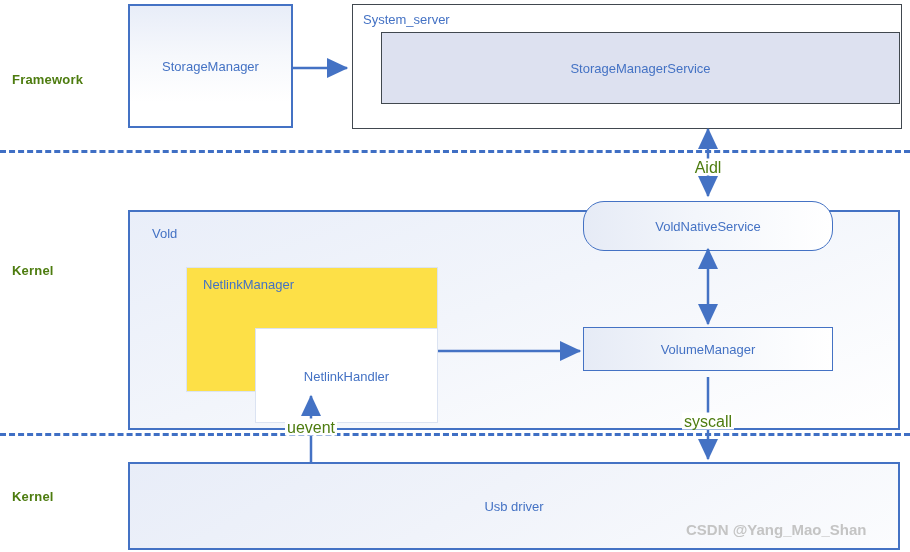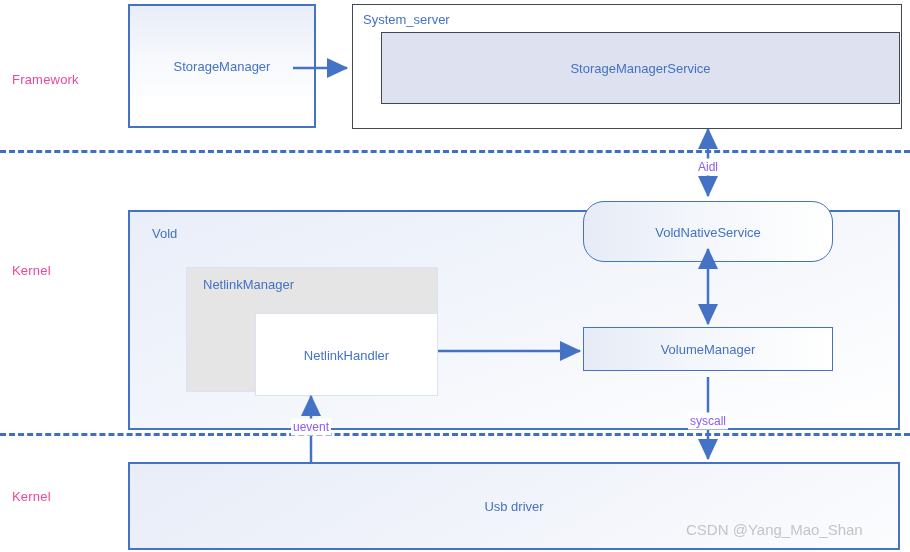--- a/index.html
+++ b/index.html
@@ -12,23 +12,23 @@
     width: 910px;
     height: 552px;
     background: #ffffff;
     font-family: "Liberation Sans", sans-serif;
     overflow: hidden;
   }
 
   
   .layer-label {
     position: absolute;
-    color: #ec4899;
+    color: #4d7c0f;
     font-size: 13px;
-    font-weight: 400;
+    font-weight: 700;
     letter-spacing: .2px;
     white-space: nowrap;
   }
 
   
   .separator {
     position: absolute;
     left: 0;
     width: 910px;
     height: 0;
@@ -73,21 +73,21 @@
     background: #dde1f0;
     border: 1px solid #41484f;
   }
   
   .b-vold {
     background: linear-gradient(160deg, #e9eef9 0%, #f2f5fb 45%, #ffffff 100%);
     border: 2px solid #4472c4;
   }
   
   .b-netlinkmanager {
-    background: #e5e5e5;
+    background: #fde047;
     border: 1px solid #dbe3f2;
   }
   
   .b-netlinkhandler {
     background: #ffffff;
     border: 1px solid #dbe3f2;
   }
   
   .b-service {
     background: linear-gradient(90deg, #e6ebf6 0%, #f3f6fb 45%, #ffffff 100%);
@@ -106,22 +106,22 @@
     top: 0;
     width: 910px;
     height: 552px;
     pointer-events: none;
   }
 
   
   .edge-label {
     position: absolute;
     background: #ffffff;
-    color: #8b5cf6;
-    font-size: 12px;
+    color: #4d7c0f;
+    font-size: 16px;
     line-height: 15px;
     padding: 1px 2px;
     white-space: nowrap;
     transform: translate(-50%, -50%);
   }
 
   
   .watermark {
     position: absolute;
     color: #c4c4c4;
@@ -137,45 +137,45 @@
   <div class="layer-label" style="left:12px; top:72px;">Framework</div>
 
   <div class="layer-label" style="left:12px; top:263px;">Kernel</div>
 
   <div class="layer-label" style="left:12px; top:489px;">Kernel</div>
 
   <div class="separator" style="top:150px;"></div>
 
   <div class="separator" style="top:433px;"></div>
 
-  <div class="box b-storagemanager" style="left:128px; top:4px; width:188px; height:124px;">
+  <div class="box b-storagemanager" style="left:128px; top:4px; width:165px; height:124px;">
     <div class="box-center-label">StorageManager</div>
   </div>
 
   <div class="box b-systemserver" style="left:352px; top:4px; width:550px; height:125px;">
     <div class="box-title" style="left:10px; top:7px;">System_server</div>
   </div>
 
   <div class="box b-smservice" style="left:381px; top:32px; width:519px; height:72px;">
     <div class="box-center-label">StorageManagerService</div>
   </div>
 
   <div class="box b-vold" style="left:128px; top:190px; width:772px; height:220px;margin-top:20px;">
     <div class="box-title" style="left:22px; top:14px;">Vold</div>
   </div>
 
   <div class="box b-netlinkmanager" style="left:186px; top:267px; width:252px; height:125px;">
     <div class="box-title" style="left:16px; top:9px;">NetlinkManager</div>
   </div>
 
-  <div class="box b-netlinkhandler" style="left:255px; top:313px; width:183px; height:83px;padding-left:16px;">
+  <div class="box b-netlinkhandler" style="left:255px; top:328px; width:183px; height:95px;padding-left:16px;">
     <div class="box-center-label">NetlinkHandler</div>
   </div>
 
-  <div class="box b-service" style="left:583px; top:201px; width:250px; height:61px;border-radius:21px;">
+  <div class="box b-service" style="left:583px; top:201px; width:250px; height:50px;border-radius:21px;">
     <div class="box-center-label">VoldNativeService</div>
   </div>
 
   <div class="box b-service" style="left:583px; top:327px; width:250px; height:44px;">
     <div class="box-center-label">VolumeManager</div>
   </div>
 
   <div class="box b-usbdriver" style="left:128px; top:462px; width:772px; height:88px;">
     <div class="box-center-label">Usb driver</div>
   </div>
@@ -220,15 +220,15 @@
       <line x1="708" y1="377" x2="708" y2="459" stroke="#4472c4" stroke-width="2.5" marker-end="url(#arrowDown)"></line>
     </g>
   </svg>
 
   <div class="edge-label" style="left:708px; top:167px;">Aidl</div>
 
   <div class="edge-label" style="left:311px; top:427px;">uevent</div>
 
   <div class="edge-label" style="left:708px; top:421px;">syscall</div>
 
-  <div class="watermark" style="left:686px; top:521px;">CSDN @Yang_Mao_Shan</div>
+  <div class="watermark" style="left:686px; top:521px;font-weight:bold;">CSDN @Yang_Mao_Shan</div>
 
 </div>
 
 </body></html>

